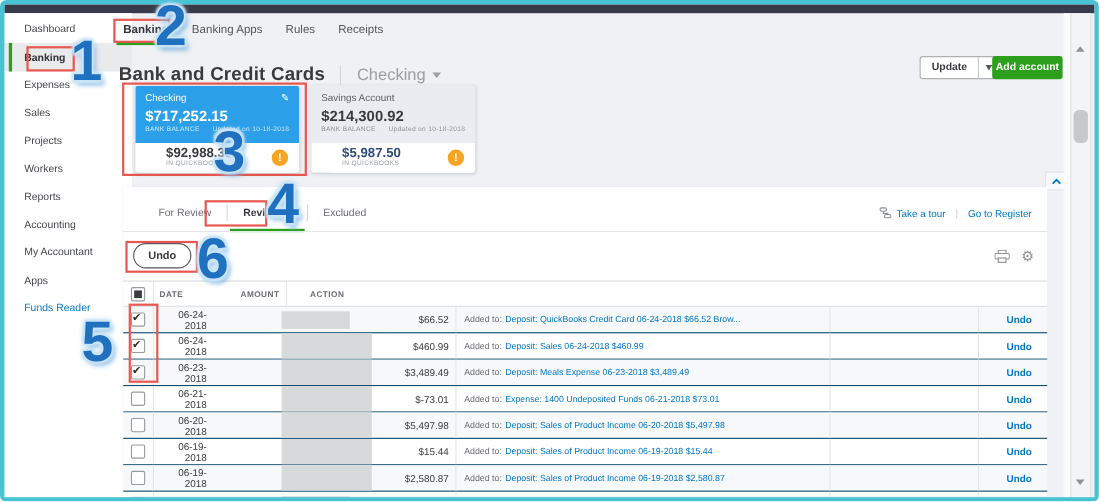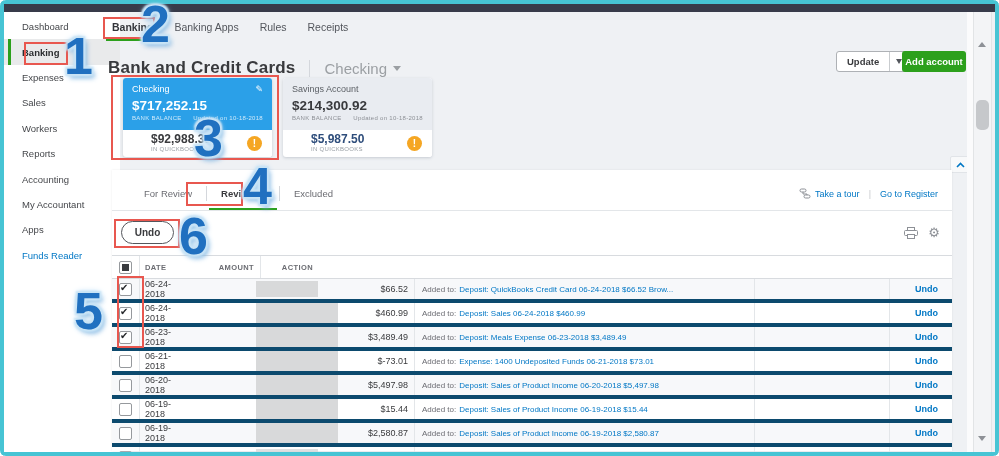--- a/index.html
+++ b/index.html
@@ -72,21 +72,21 @@
   .pl-sep{color:#c6c9cc;}
   .tabs-divider{position:absolute;left:0;top:40px;width:100%;height:1px;background:#e3e6e9;}
 
   .undo-btn{position:absolute;left:9px;top:51px;width:53px;height:23px;border:1.5px solid #54565c;border-radius:12px;background:#fff;font-size:10px;font-weight:bold;color:#393a3d;display:flex;align-items:center;justify-content:center;cursor:pointer;box-sizing:border-box;}
   .tools{position:absolute;right:12px;top:56px;display:flex;align-items:center;gap:10px;color:#8d9096;}
   .gear{font-size:13px;line-height:1;cursor:pointer;}
 
   
   .table{position:absolute;left:0;top:85px;width:840px;}
   .thead{display:flex;height:22px;border-top:1px solid #d8dbdf;border-bottom:1px solid #d8dbdf;align-items:center;font-size:7.5px;font-weight:bold;color:#6b6c72;letter-spacing:.4px;}
-  .trow{display:flex;height:24px;align-items:center;border-bottom:4px solid #0c4a6e;font-size:9px;color:#393a3d;box-sizing:border-box;}
+  .trow{display:flex;height:24px;align-items:center;border-bottom:1px solid #0c4a6e;font-size:9px;color:#393a3d;box-sizing:border-box;text-align:right;}
   .trow.odd{background:#f7f8fa;}
   .c{box-sizing:border-box;height:100%;display:flex;align-items:center;overflow:hidden;}
   .c-cb{width:28px;justify-content:center;border-right:1px solid #e3e6e9;}
   .c-date{width:48px;padding-left:5px;}
   .c-desc{width:154px;}
   .c-amt{width:73px;justify-content:flex-end;padding-right:6px;border-right:1px solid #e3e6e9;}
   .c-added{width:340px;padding-left:7px;white-space:nowrap;border-right:1px solid #e3e6e9;font-size:8px;color:#6b6c72;}
   .c-rule{width:135px;padding-left:6px;border-right:1px solid #e3e6e9;}
   .c-action{width:62px;justify-content:flex-end;padding-right:14px;}
   .link{color:#0077c5;text-decoration:none;cursor:pointer;margin-left:3px;}
@@ -131,20 +131,23 @@
   </div>
 
   <div class="side-item">
     <span>Expenses</span>
   </div>
 
   <div class="side-item">
     <span>Sales</span>
   </div>
 
+  <div class="side-item">
+    <span>Projects</span>
+  </div>
 
   <div class="side-item">
     <span>Workers</span>
   </div>
 
   <div class="side-item">
     <span>Reports</span>
   </div>
 
 

